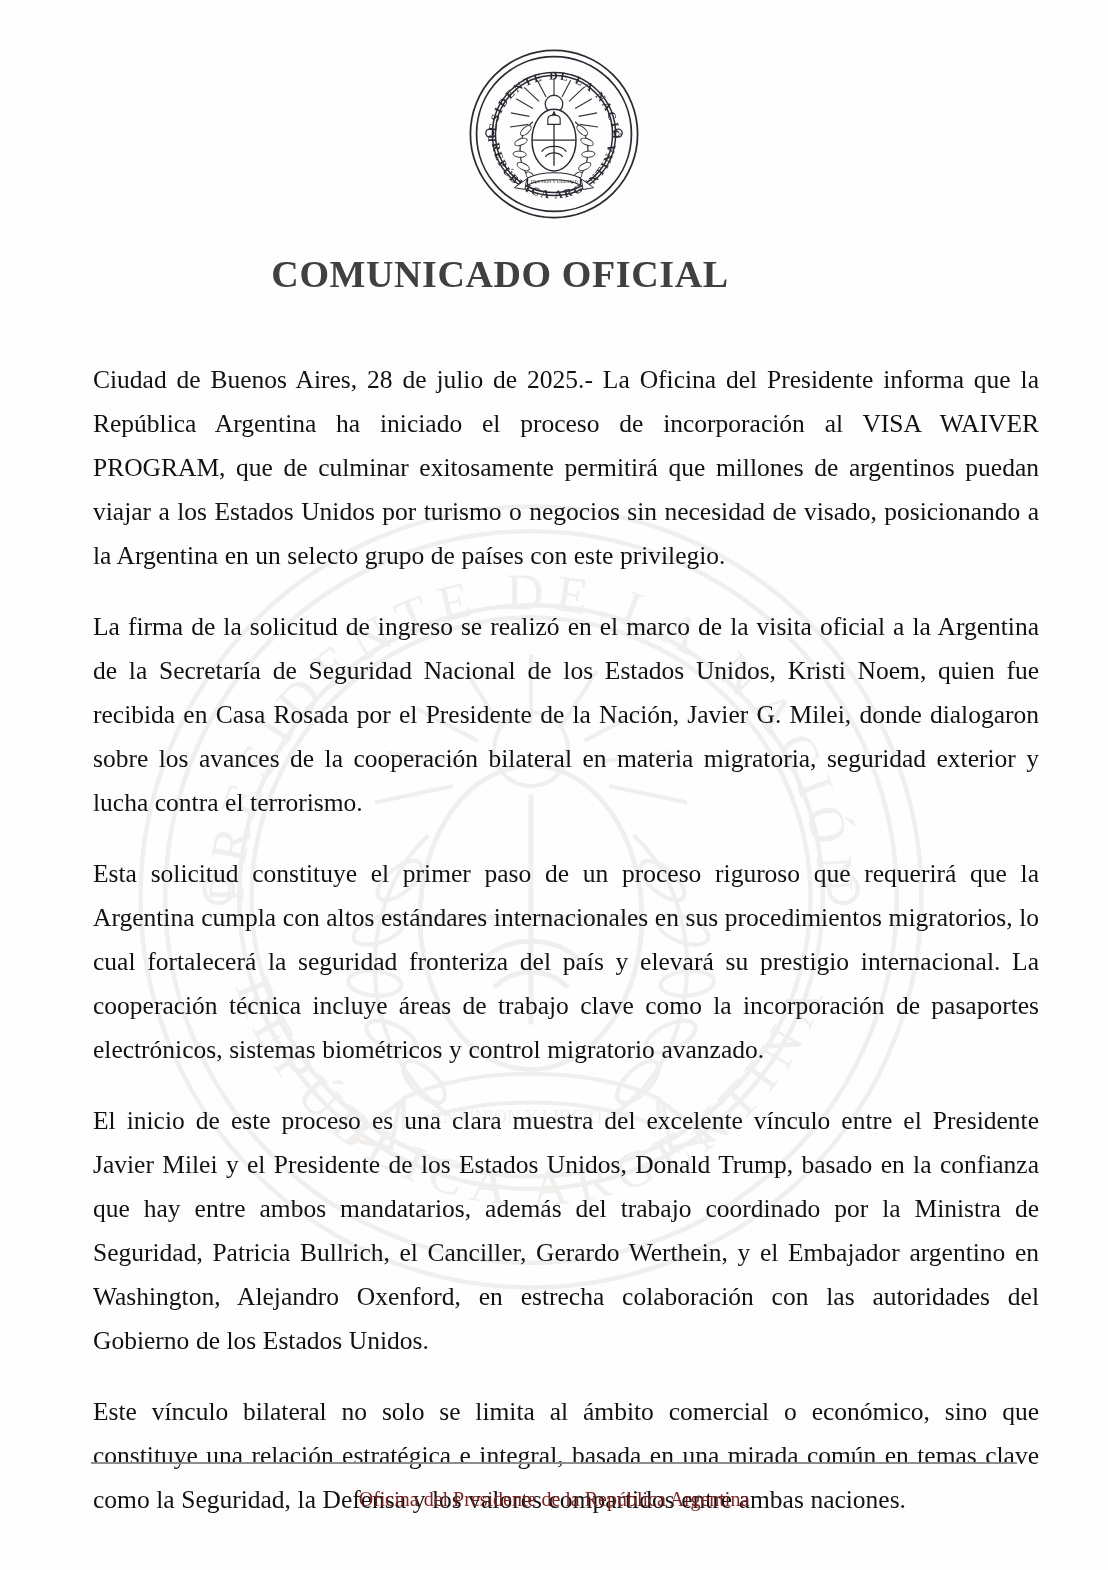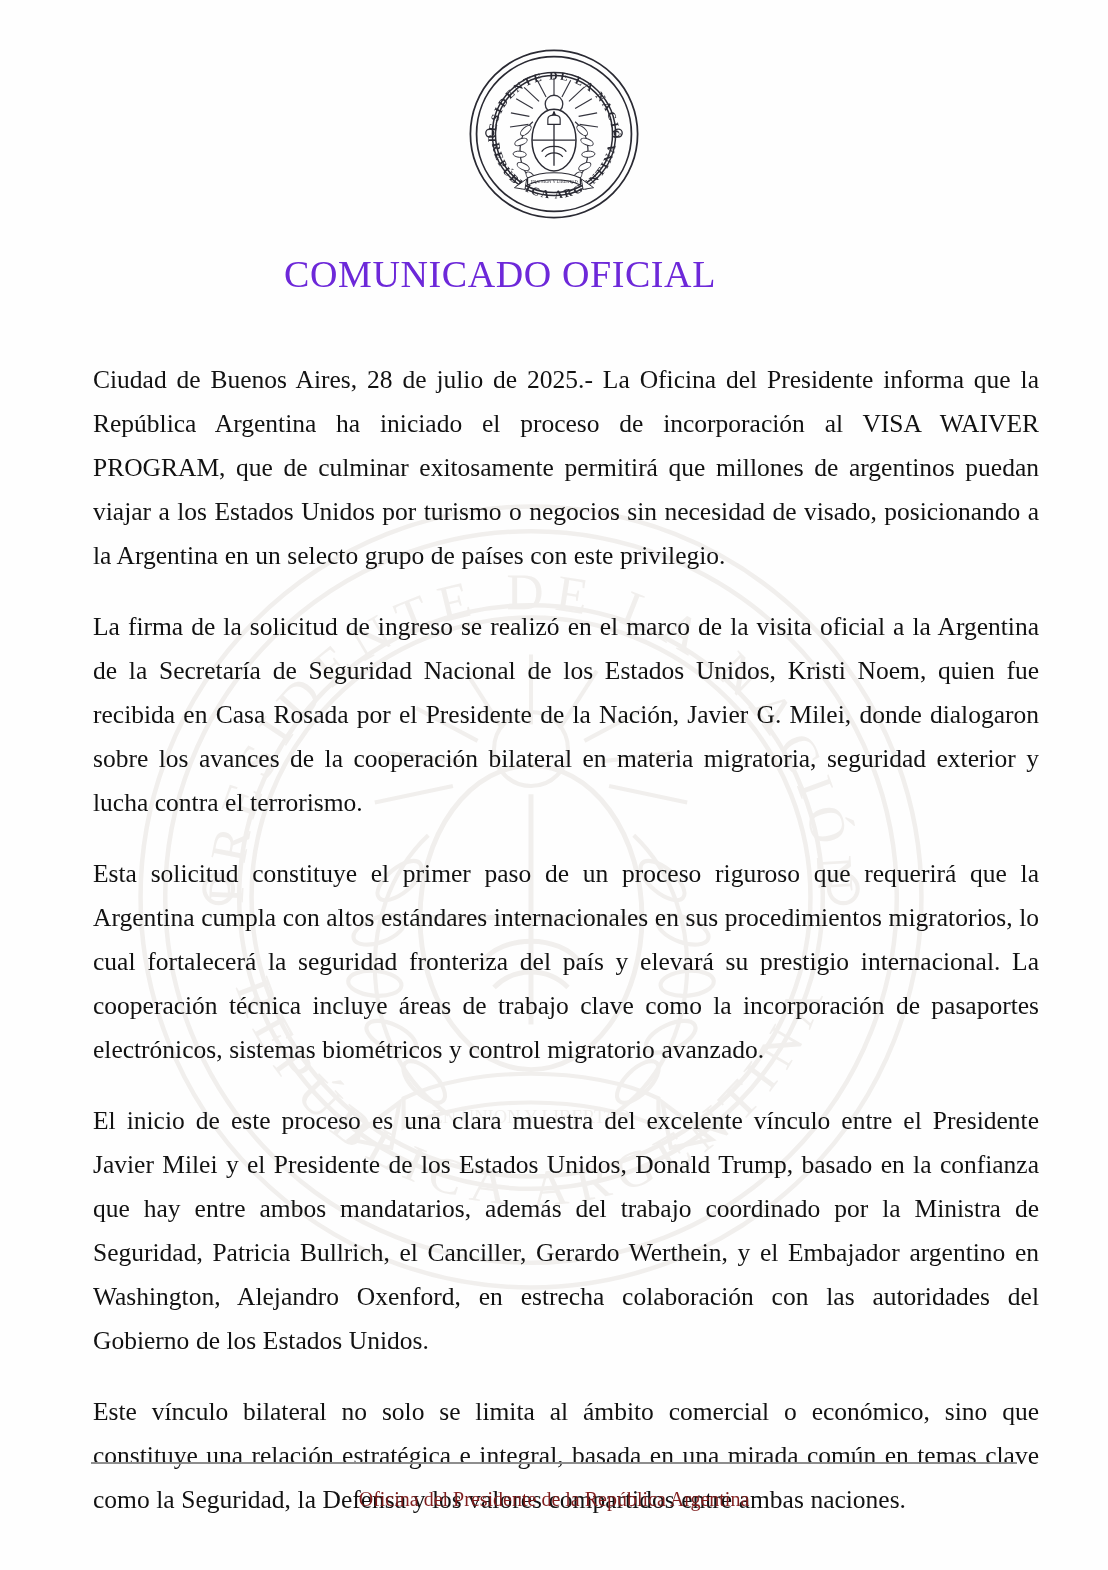--- a/index.html
+++ b/index.html
@@ -45,23 +45,23 @@
   }
 
   
   .title {
     position: absolute;
     left: 0;
     top: 252px;
     width: 1000px;
     text-align: center;
     font-size: 38px;
-    font-weight: normal;
+    font-weight: bold;
     letter-spacing: 0.6px;
-    color: #6d28d9;
+    color: #404040;
     z-index: 2;
   }
 
   
   .body-block {
     position: absolute;
     left: 81px;
     top: 358px;
     width: 946px;
     z-index: 2;

